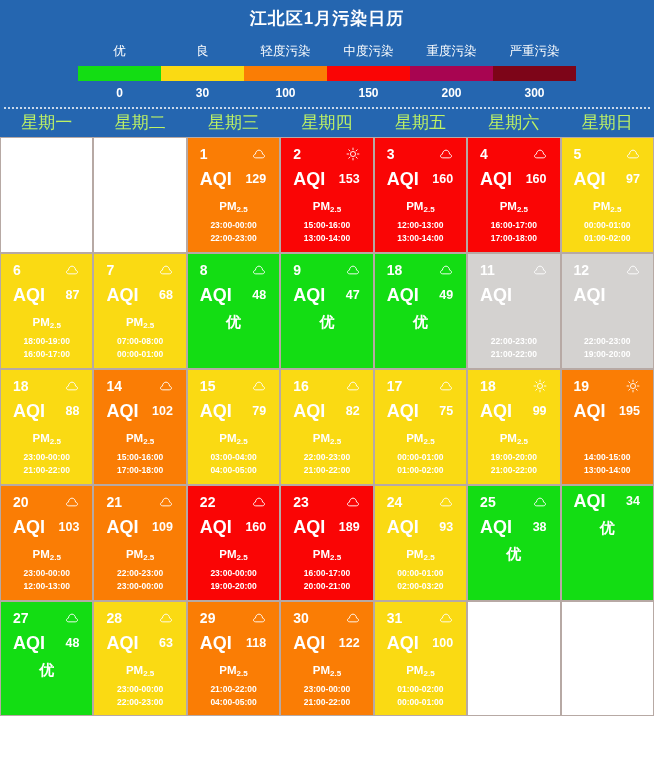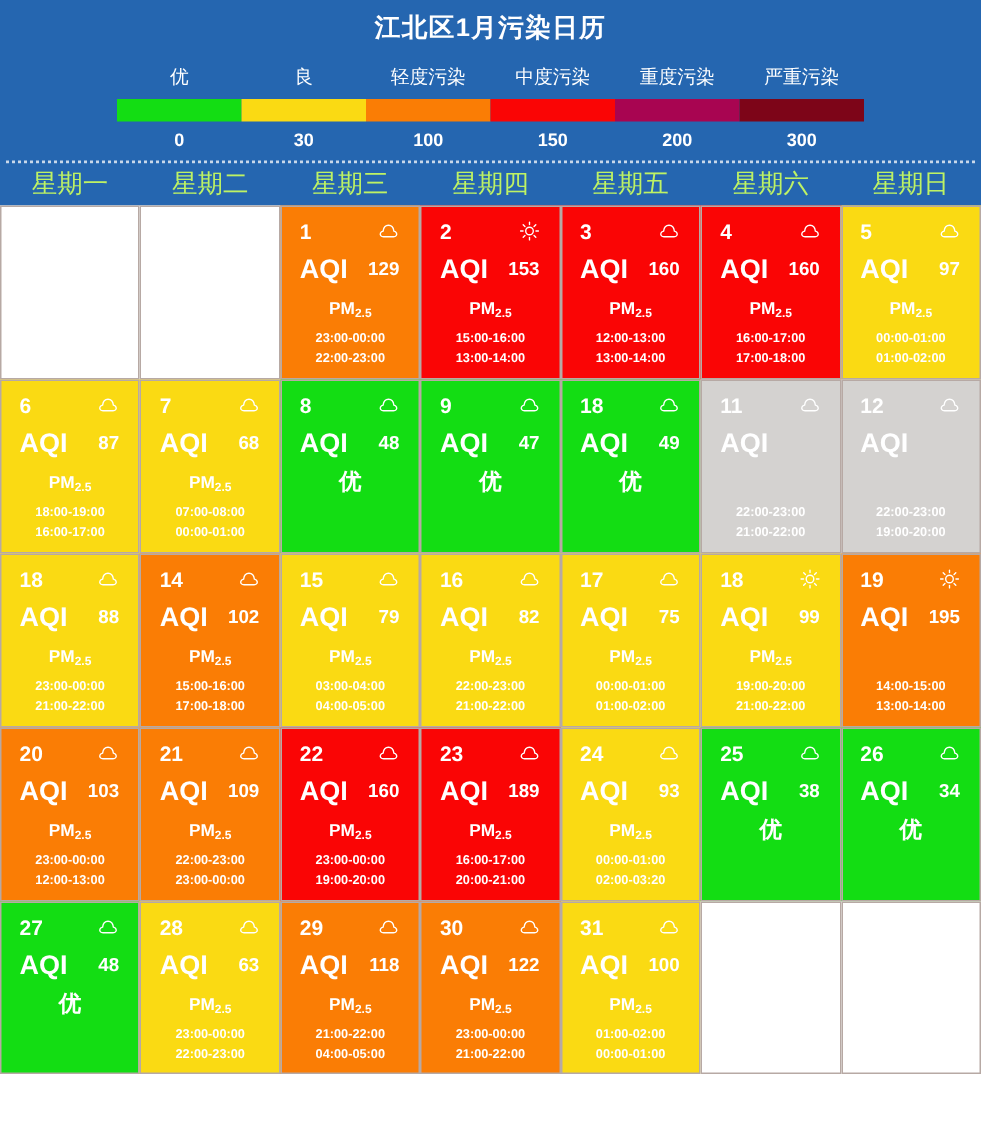--- a/index.html
+++ b/index.html
@@ -709,28 +709,20 @@
               </svg>
             </span>
           </div>
           <div class="c-row2">
             <span class="c-aqi-label">AQI</span>
             <span class="c-aqi-value">38</span>
           </div>
           <div class="c-mid c-excellent">优</div>
         </div>
         <div class="cell lv-excellent">
-          <div class="c-row1">
-            <span class="c-day">26</span>
-            <span class="c-icon">
-              <svg viewBox="0 0 16 16" width="14" height="14">
-                <path d="M4.2 12.4 C2.3 12.4 1.3 11.0 1.9 9.6 C2.3 8.7 3.2 8.2 3.9 8.1 C4.2 5.3 6.0 3.6 8.0 3.6 C10.0 3.6 11.8 5.3 12.1 8.1 C12.8 8.2 13.7 8.7 14.1 9.6 C14.7 11.0 13.7 12.4 11.8 12.4 Z" fill="none" stroke="#ffffff" stroke-width="1.05" stroke-linejoin="round"></path>
-              </svg>
-            </span>
-          </div>
           <div class="c-row2">
             <span class="c-aqi-label">AQI</span>
             <span class="c-aqi-value">34</span>
           </div>
           <div class="c-mid c-excellent">优</div>
         </div>
       </div>
       <div class="week">
         <div class="cell lv-excellent">
           <div class="c-row1">

